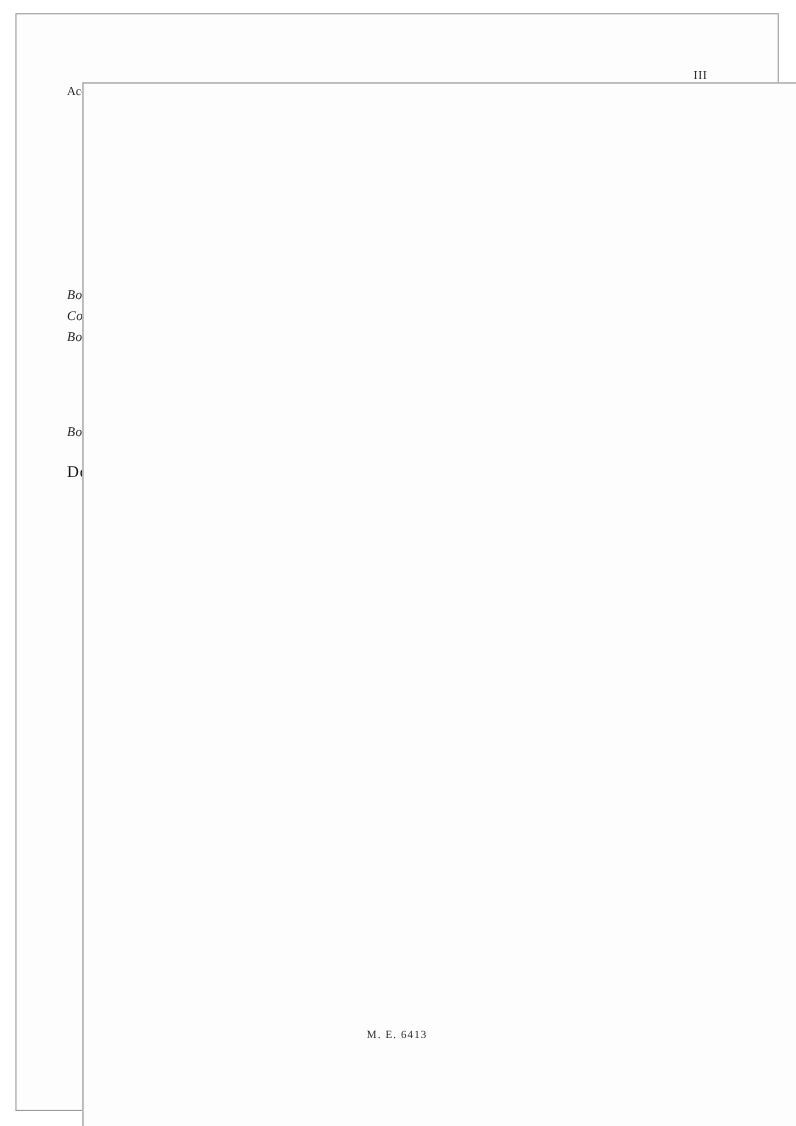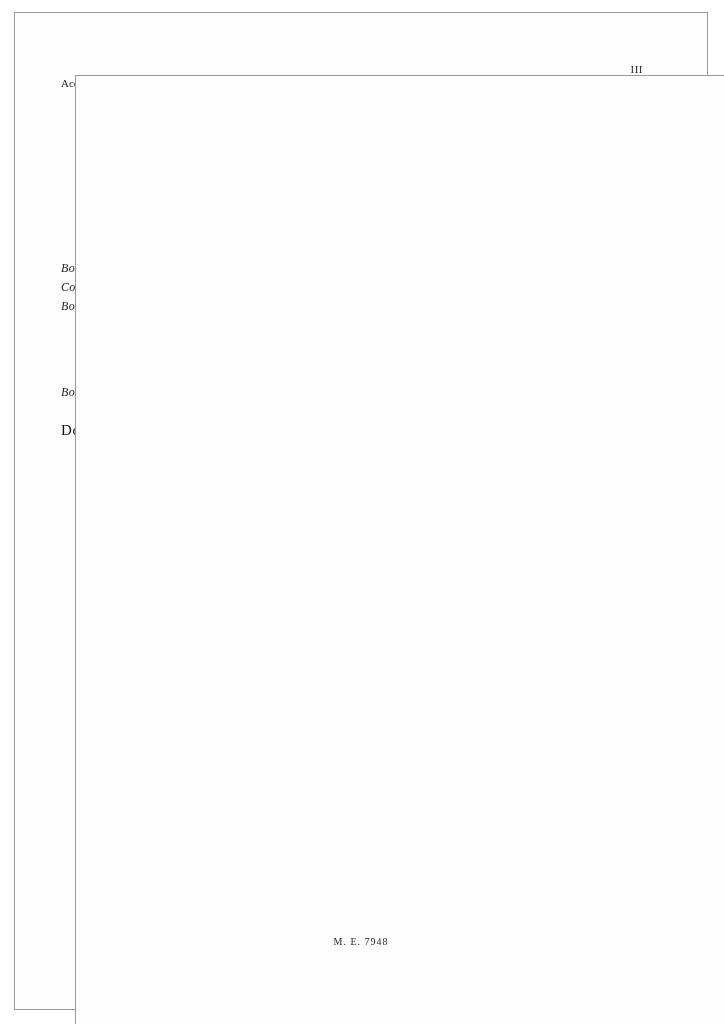--- a/index.html
+++ b/index.html
@@ -282,15 +282,15 @@
           <span class="leader">...........................................................................................................</span>
           <span class="page">477</span>
         </div>
         <div class="entry lvl1">
           <span class="label">Célesta, Piano, Harpe, Orgue, Xylophone pour doubler les instruments d'orchestre</span>
           <span class="leader">...........................................................................................................</span>
           <span class="page">437</span>
         </div>
       </div>
 
-    <div class="footer">M. E. 7948</div>
+    <div class="footer">M. E. 6413</div>
   </div>
 </div>
 
 </body></html>

